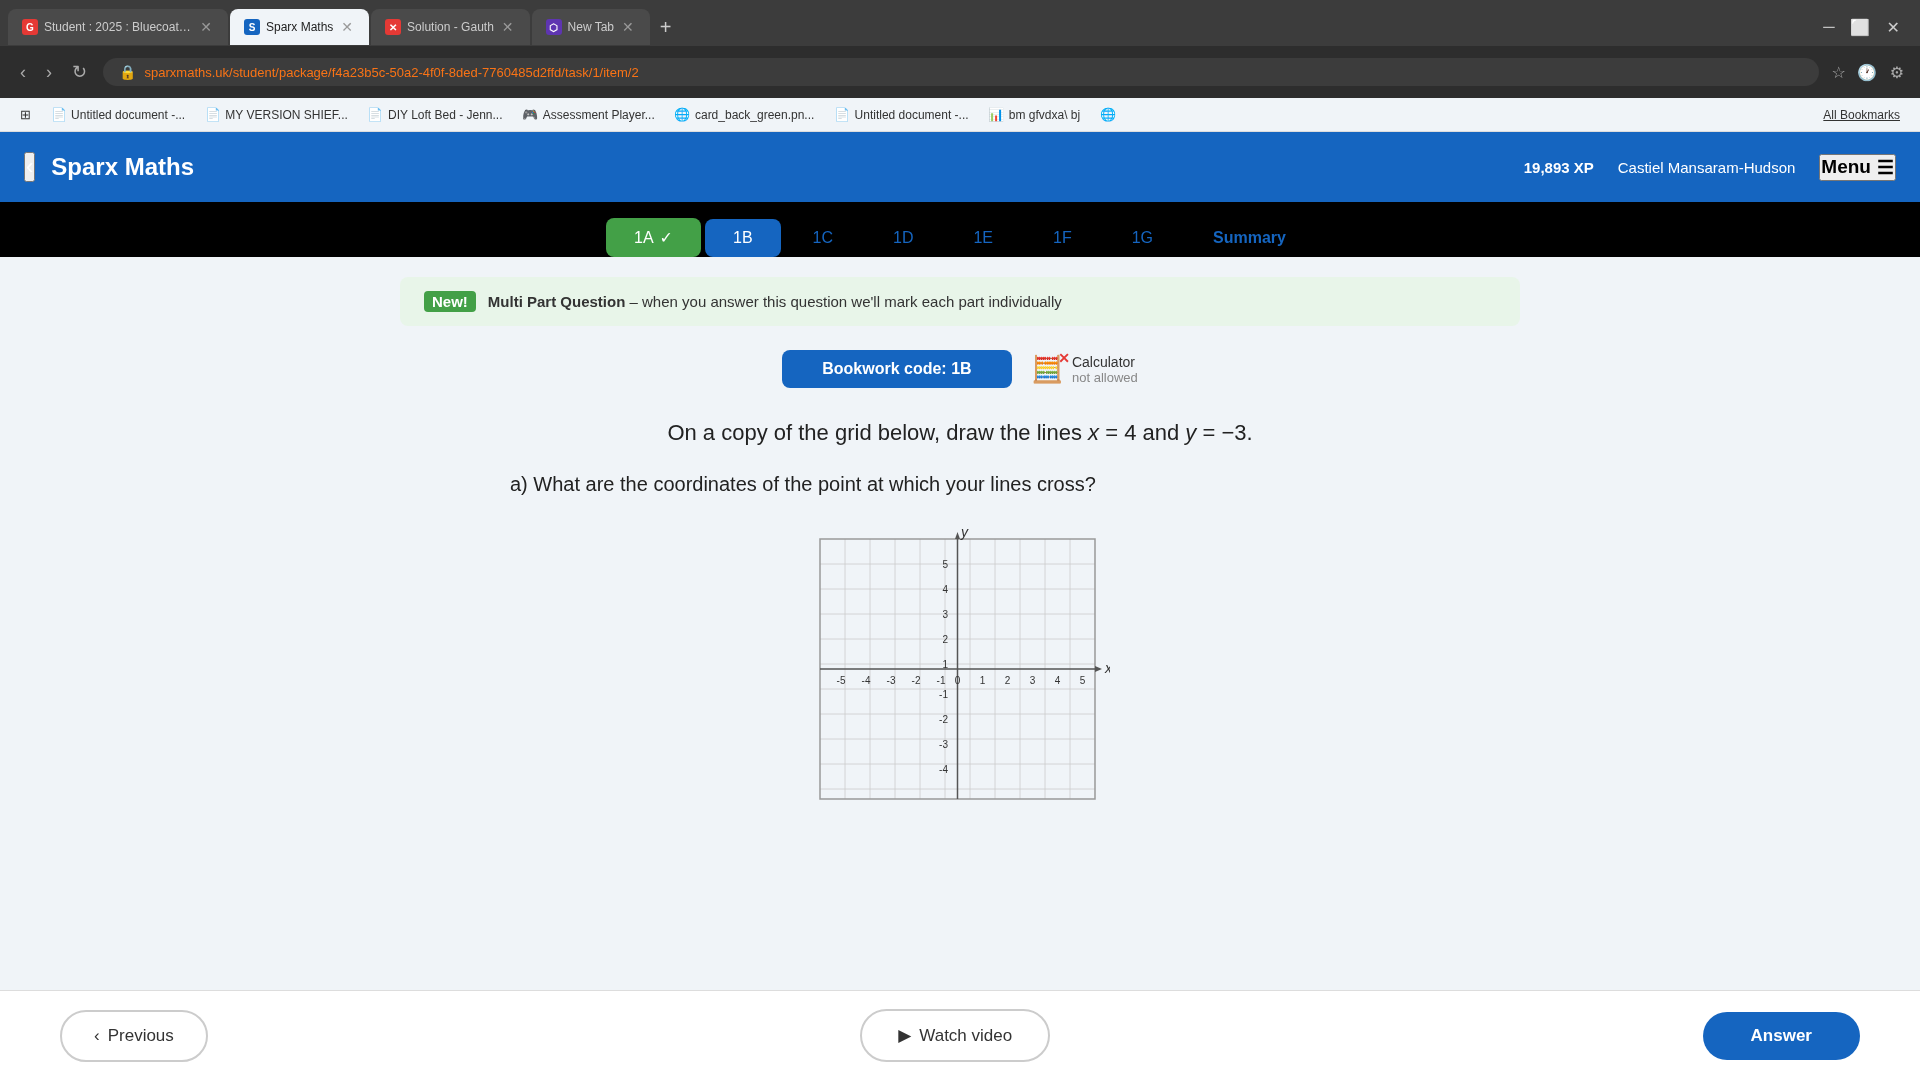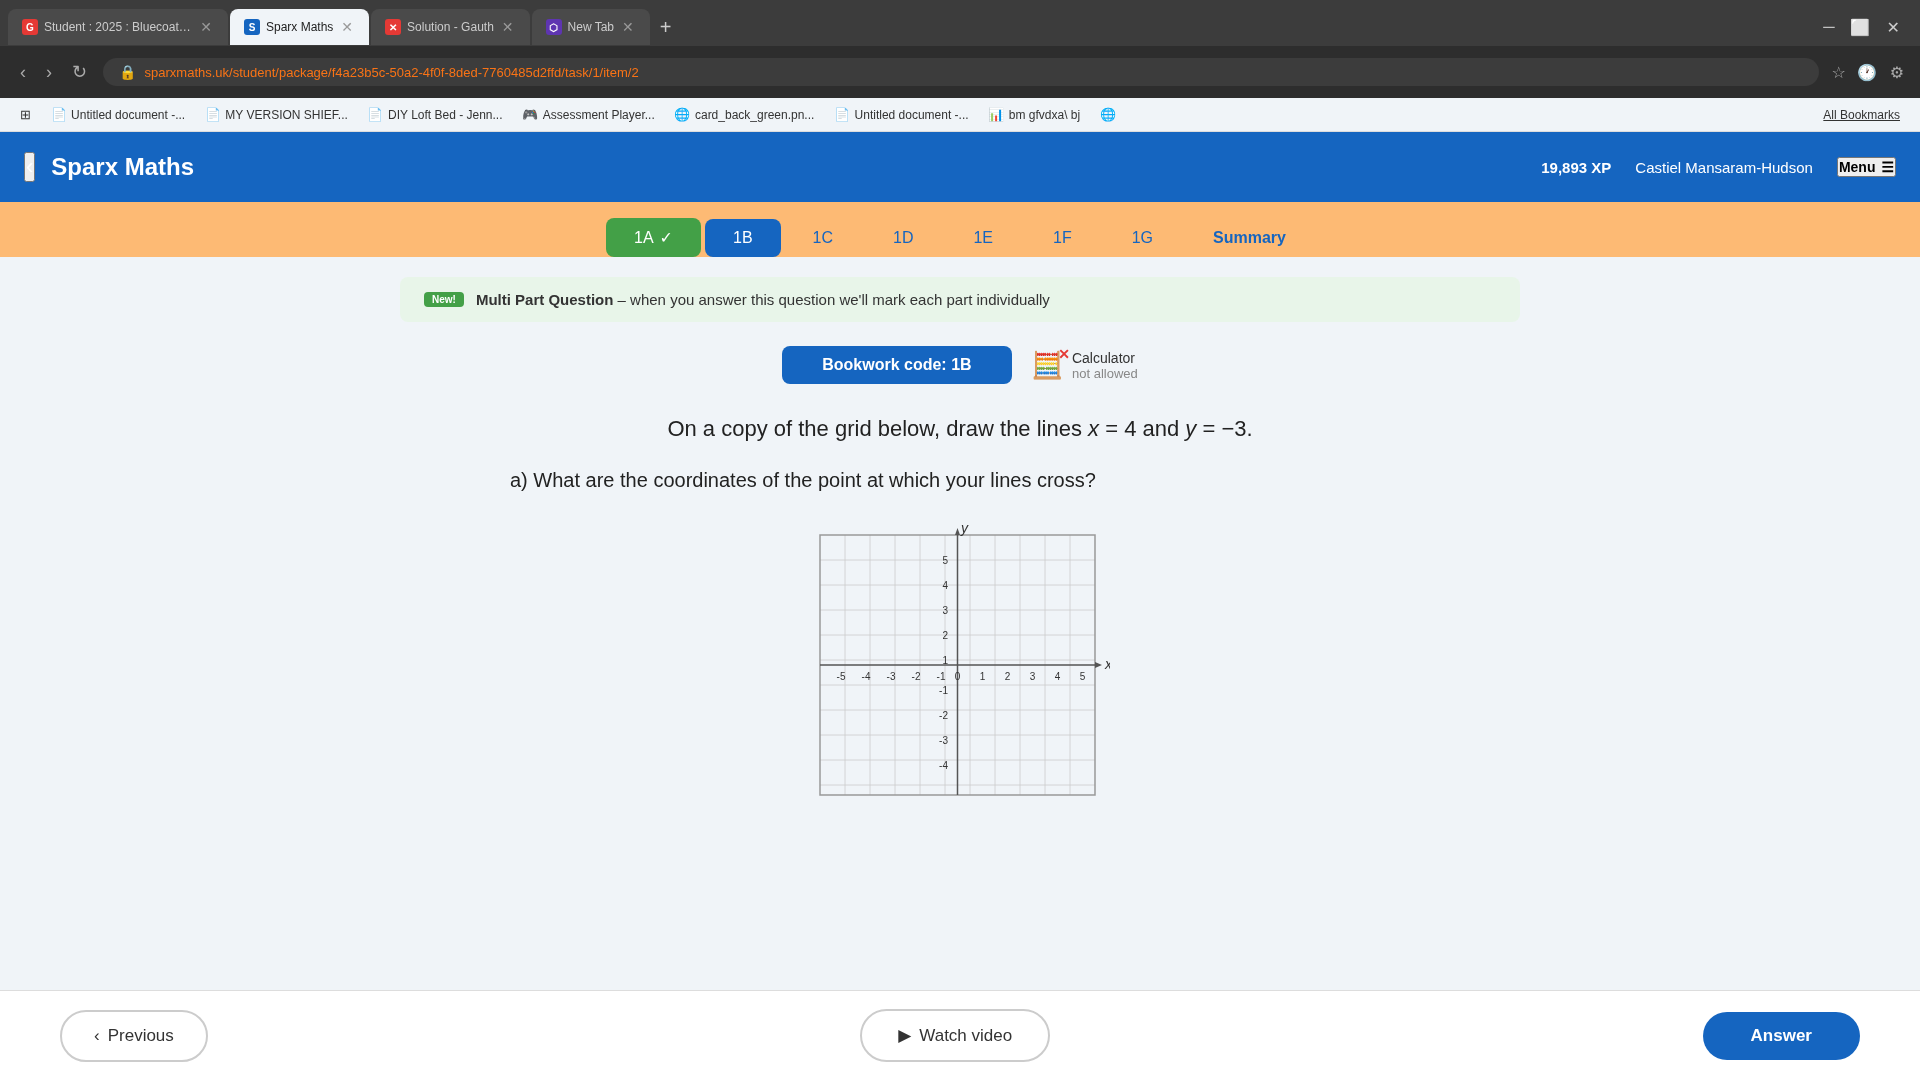--- a/index.html
+++ b/index.html
@@ -32,35 +32,35 @@
     
     .app-container { width: 1920px; min-height: 950px; background: #f0f4f8; }
 
     
     .app-header { background: #1565c0; display: flex; align-items: center; padding: 0 24px; height: 70px; }
     .back-btn { color: white; font-size: 22px; cursor: pointer; margin-right: 16px; }
     .logo { color: white; font-size: 24px; font-weight: 700; }
     .header-right { margin-left: auto; display: flex; align-items: center; gap: 24px; color: white; }
     .xp-badge { font-size: 15px; font-weight: 600; margin-left: 40px; }
     .user-name { font-size: 15px; }
-    .menu-btn { font-size: 14px; font-weight: 600; cursor: pointer; display: flex; align-items: center; gap: 6px; }
-
-    
-    .nav-tabs { display: flex; justify-content: center; align-items: center; gap: 4px; padding: 16px 12px 0; background: #fdba74; }
+    .menu-btn { font-size: 19px; font-weight: 600; cursor: pointer; display: flex; align-items: center; gap: 6px; }
+
+    
+    .nav-tabs { display: flex; justify-content: center; align-items: center; gap: 4px; padding: 16px 12px 0; background: #000000; }
     .nav-tab { padding: 10px 28px; border-radius: 8px; font-size: 16px; font-weight: 500; cursor: pointer; border: none; background: transparent; color: #1565c0; }
     .nav-tab.active { background: #1565c0; color: white; }
     .nav-tab.completed { background: #43a047; color: white; display: flex; align-items: center; gap: 6px; }
     .nav-tab.summary { color: #1565c0; font-weight: 600; }
 
     
     .main-content { max-width: 1200px; margin: 20px auto; padding: 0 40px; }
 
     
     .multi-part-banner { background: #e8f5e9; border-radius: 8px; padding: 14px 24px; display: flex; align-items: center; gap: 12px; margin-bottom: 24px; }
-    .new-badge { background: #43a047; color: white; font-size: 10px; font-weight: 700; padding: 2px 8px; border-radius: 4px; }
+    .new-badge { background: #43a047; color: white; font-size: 15px; font-weight: 700; padding: 2px 8px; border-radius: 4px; }
     .banner-text { font-size: 15px; color: #333; }
 
     
     .bookwork-row { display: flex; align-items: center; gap: 20px; justify-content: center; margin-bottom: 28px; }
     .bookwork-code { background: #1565c0; color: white; font-size: 16px; font-weight: 600; padding: 10px 40px; border-radius: 8px; }
     .calc-info { display: flex; align-items: center; gap: 8px; }
 
     
     .question-area { max-width: 900px; margin: 0 auto 30px; }
     .question-main { font-size: 22px; color: #222; text-align: center; margin-bottom: 20px; line-height: 1.5; }

